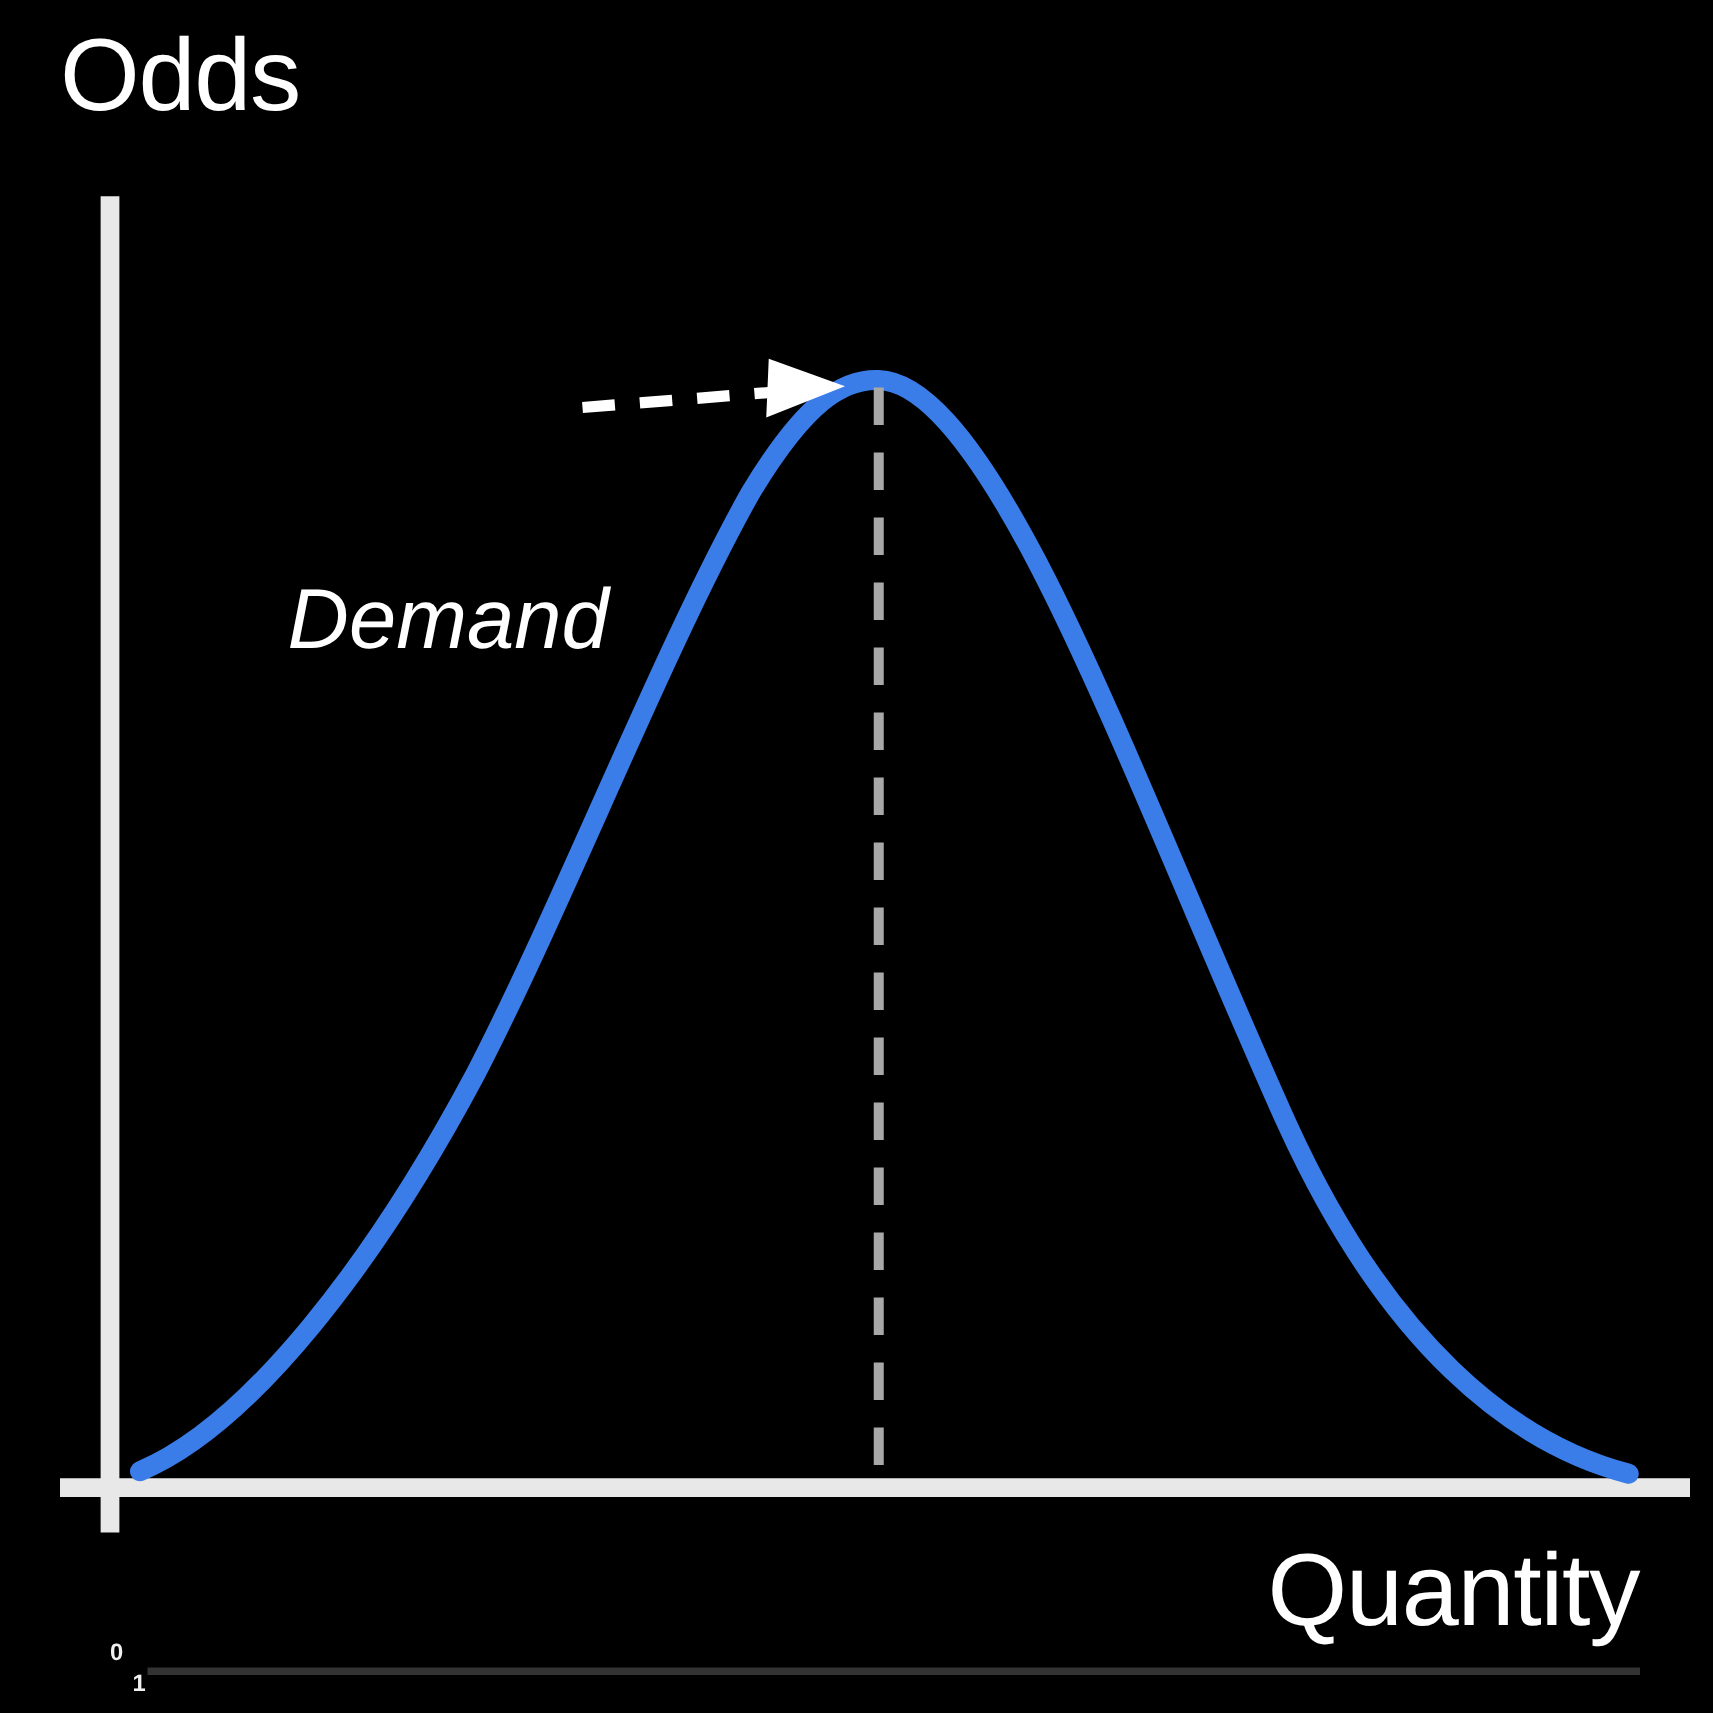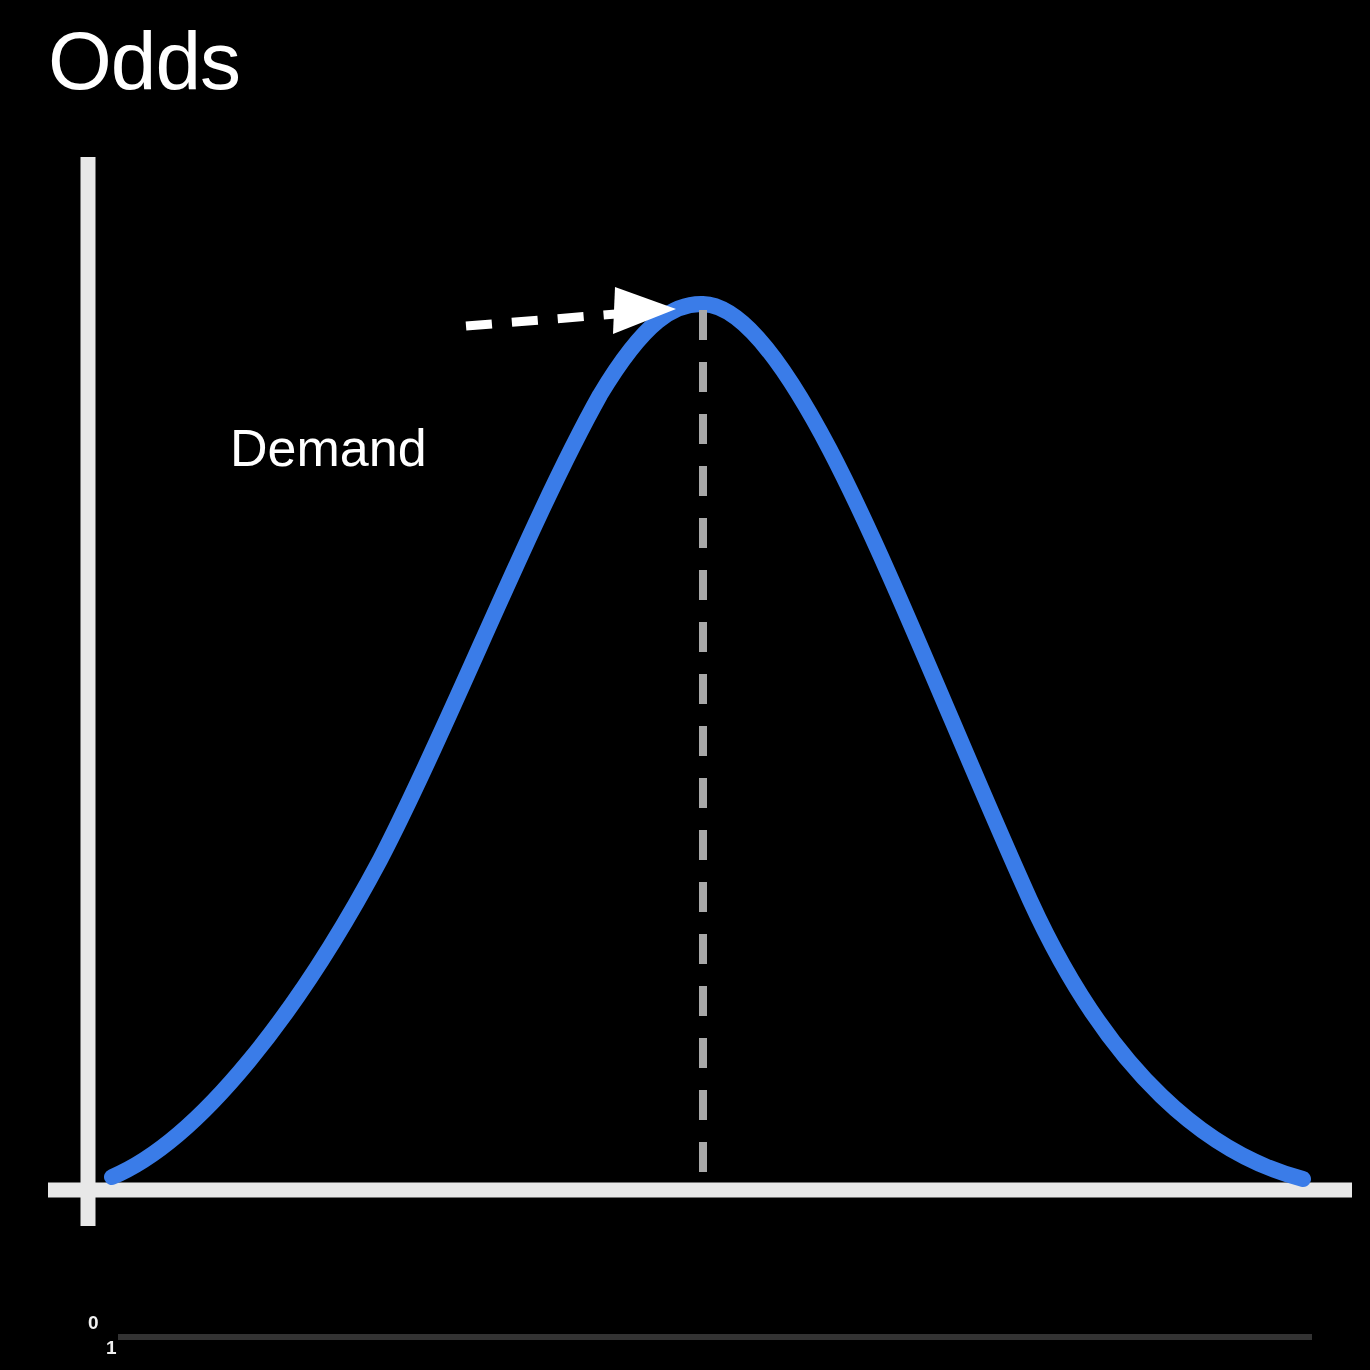--- a/index.html
+++ b/index.html
@@ -41,22 +41,23 @@
     letter-spacing: -1px;
   }
   #x-axis-title {
     left: 1014px;
     top: 1232px;
     font-size: 82px;
     letter-spacing: -1px;
   }
   #annotation {
     left: 230px;
-    top: 256px;
-    font-size: 52px;
+    top: 244px;
+    font-size: 68px;
+    font-style: italic;
     line-height: 1.48;
   }
   #annotation .ann-line { display: block; }
   .tiny-num {
     position: absolute;
     color: #f0f0f0;
     font-size: 19px;
     font-weight: bold;
     line-height: 1;
   }
@@ -85,20 +86,21 @@
              C 1110 1075, 1210 1155, 1303 1179" fill="none" stroke="#3a7ce8" stroke-width="16" stroke-linecap="round" stroke-linejoin="round"></path>
 
     <line x1="703" y1="310" x2="703" y2="1190" stroke="#a8a8a8" stroke-width="8" stroke-dasharray="30 22"></line>
 
     <line x1="466" y1="326" x2="628" y2="313" stroke="#ffffff" stroke-width="9" stroke-dasharray="26 20"></line>
     <polygon points="615,287 676,309 613,334" fill="#ffffff"></polygon>
   </svg>
 
   <div class="label-text" id="y-axis-title">Odds</div>
 
+  <div class="label-text" id="x-axis-title">Quantity</div>
 
   <div class="label-text" id="annotation">
     <span class="ann-line">Demand</span>
   </div>
 
   <div class="tiny-num" id="tiny-zero">0</div>
 
   <div class="tiny-num" id="tiny-one">1</div>
 
 </div>

